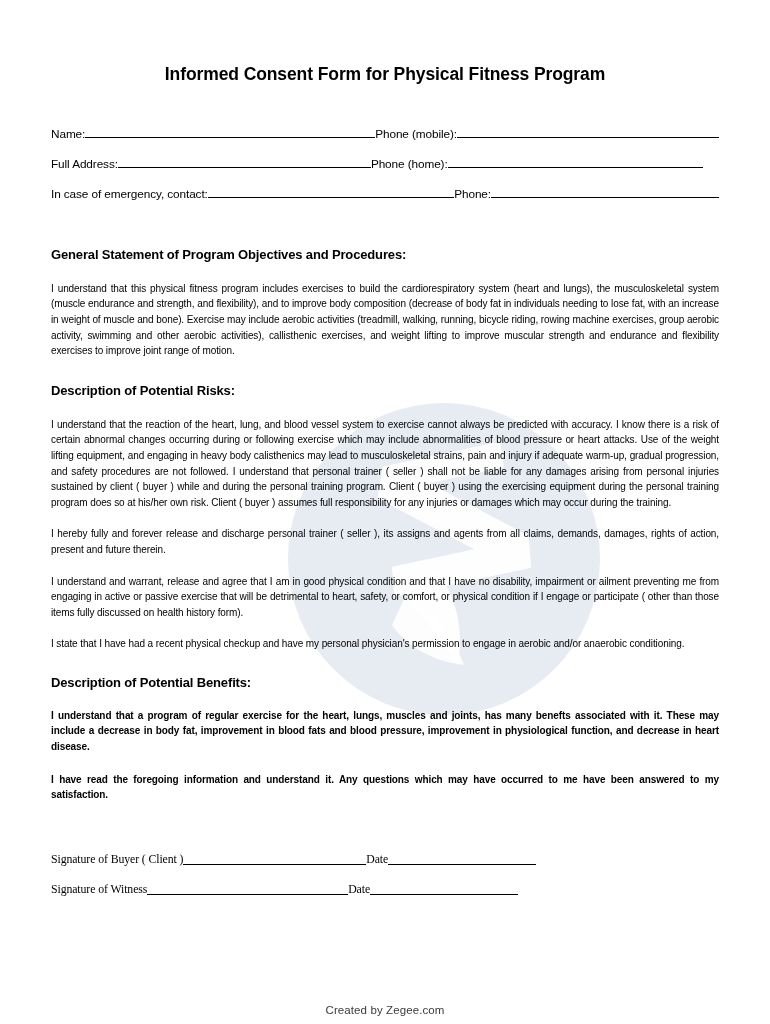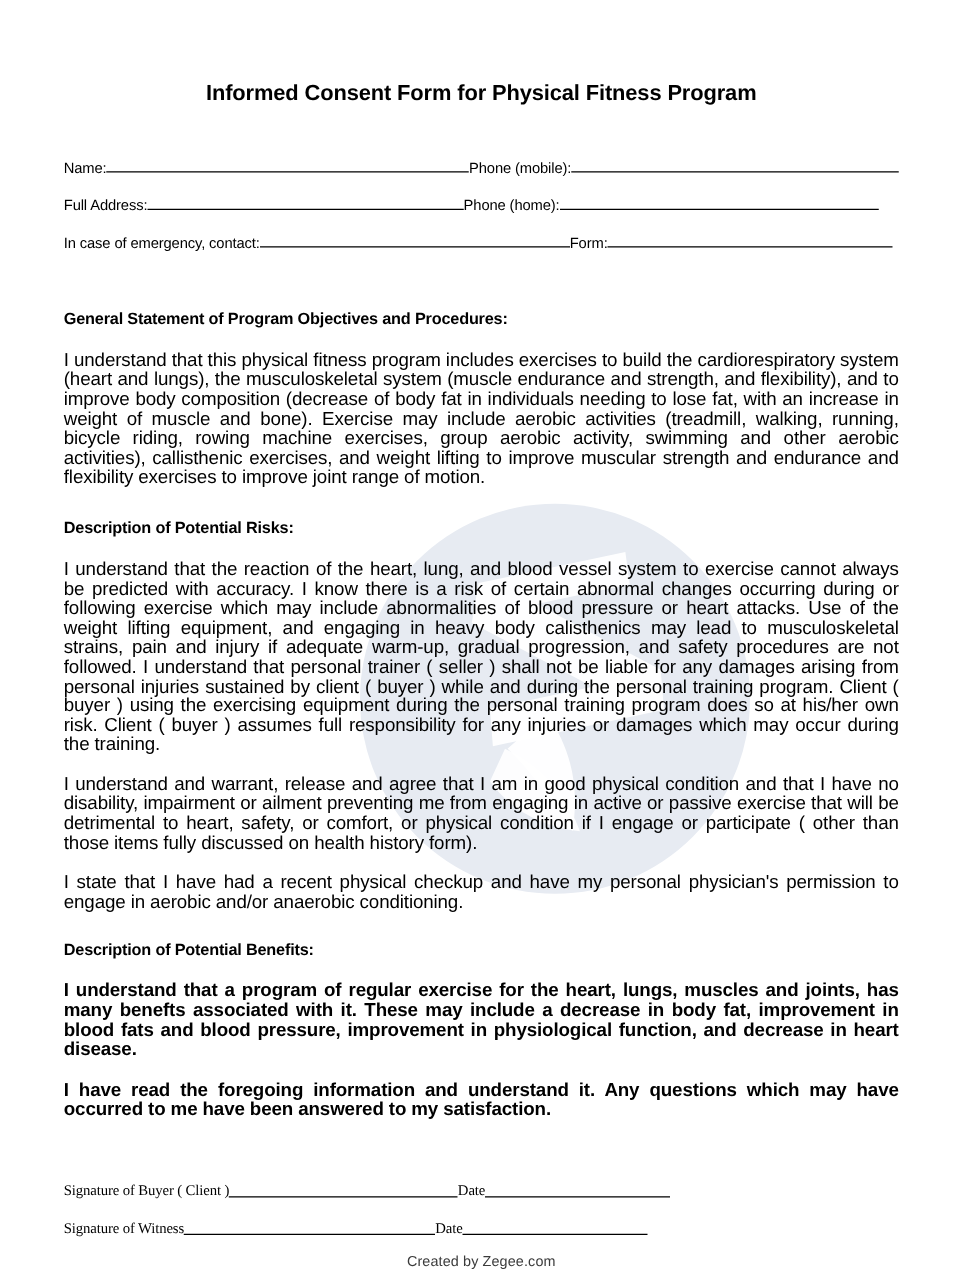--- a/index.html
+++ b/index.html
@@ -64,21 +64,21 @@
 
   h2.section-heading {
     font-size: 13px;
     font-weight: bold;
     margin: 0;
     line-height: 1.3;
     letter-spacing: -0.15px;
   }
 
   p.body-text {
-    font-size: 15px;
+    font-size: 10px;
     line-height: 15.6px;
     text-align: justify;
     margin: 0;
     letter-spacing: -0.1px;
   }
 
   
   .contact-block { margin-top: 41px; }
   .contact-rows { margin-top: 23px; }
   .contact-row {
@@ -179,35 +179,36 @@
       <div class="contact-row">
         <span class="fld-label">Full Address:</span>
         <span class="rule r-addr"></span>
         <span class="fld-label">Phone (home):</span>
         <span class="rule r-home"></span>
       </div>
 
       <div class="contact-row">
         <span class="fld-label">In case of emergency, contact:</span>
         <span class="rule r-emerg"></span>
-        <span class="fld-label">Form:</span>
+        <span class="fld-label">Phone:</span>
         <span class="rule r-phone"></span>
       </div>
 
     </div>
   </section>
 
   <section class="blk-objectives">
     <h2 class="section-heading">General Statement of Program Objectives and Procedures:</h2>
     <p class="body-text">I understand that this physical fitness program includes exercises to build the cardiorespiratory system (heart and lungs), the musculoskeletal system (muscle endurance and strength, and flexibility), and to improve body composition (decrease of body fat in individuals needing to lose fat, with an increase in weight of muscle and bone). Exercise may include aerobic activities (treadmill, walking, running, bicycle riding, rowing machine exercises, group aerobic activity, swimming and other aerobic activities), callisthenic exercises, and weight lifting to improve muscular strength and endurance and flexibility exercises to improve joint range of motion.</p>
   </section>
 
   <section class="blk-risks">
     <h2 class="section-heading">Description of Potential Risks:</h2>
     <p class="body-text">I understand that the reaction of the heart, lung, and blood vessel system to exercise cannot always be predicted with accuracy. I know there is a risk of certain abnormal changes occurring during or following exercise which may include abnormalities of blood pressure or heart attacks.  Use of the weight lifting equipment, and engaging in heavy body calisthenics may lead to musculoskeletal strains, pain and injury if adequate warm-up, gradual progression, and safety procedures are not followed.  I understand that personal trainer ( seller ) shall not be liable for any damages arising from personal injuries sustained by client ( buyer ) while and during the personal training program.  Client ( buyer ) using the exercising equipment during the personal training program does so at his/her own risk.  Client ( buyer ) assumes full responsibility for any injuries or damages which may occur during the training.</p>
+    <p class="body-text">I hereby fully and forever release and discharge personal trainer ( seller ), its assigns and agents from all claims, demands, damages, rights of action, present and future therein.</p>
     <p class="body-text">I understand and warrant, release and agree that I am in good physical condition and that I have no disability, impairment or ailment preventing me from engaging in active or passive exercise that will be detrimental to heart, safety, or comfort, or physical condition if I engage or participate ( other than those items fully discussed on health history form).</p>
     <p class="body-text">I state that I have had a recent physical checkup and have my personal physician's permission to engage in aerobic and/or anaerobic conditioning.</p>
   </section>
 
   <section class="blk-benefits">
     <h2 class="section-heading">Description of Potential Benefits:</h2>
     <p class="body-text">I understand that a program of regular exercise for the heart, lungs, muscles and joints, has many benefts associated with it. These may include a decrease in body fat, improvement in blood fats and blood pressure, improvement in physiological function, and decrease in heart disease.</p>
     <p class="body-text">I have read the foregoing information and understand it. Any questions which may have occurred to me have been answered to my satisfaction.</p>
   </section>
 

